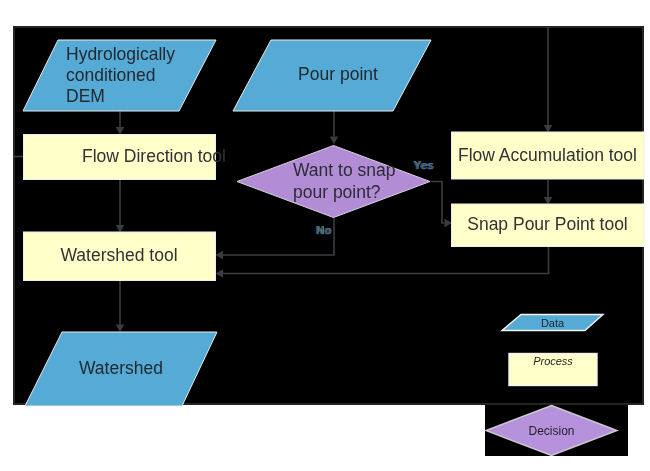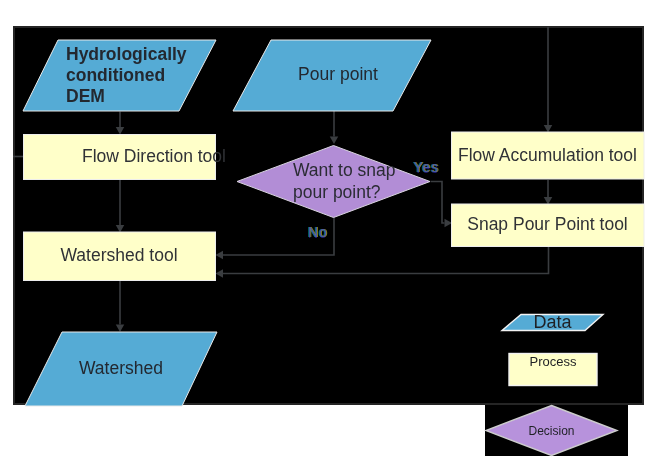--- a/index.html
+++ b/index.html
@@ -37,21 +37,21 @@
     font-size: 17.5px;
     color: #232830;
     line-height: 21.3px;
     white-space: pre-line;
   }
   .lbl.on-yellow { color: #303236; }
   .lbl.on-purple { color: #2b2c34; }
   .lbl.left { justify-content: flex-start; text-align: left; }
   .edge-lbl {
     position: absolute;
-    font-size: 14px;
+    font-size: 11px;
     color: #4f58a8;
     text-shadow: 1px 0 0 rgba(170,170,30,0.75), -1px 0 0 rgba(0,160,170,0.65), 0 1px 0 rgba(50,50,190,0.6);
     letter-spacing: 0.8px;
   }
   .legend-lbl {
     position: absolute;
     display: flex;
     align-items: center;
     justify-content: center;
     text-align: center;
@@ -106,39 +106,39 @@
       <rect x="23.5" y="232" width="192" height="48.5"></rect>
     </g>
 
     <polygon points="333.5,145.5 430,181.5 333.5,217.5 237,181.5" fill="#b28dd6" stroke="#d9d4e0" stroke-width="1"></polygon>
 
     <polygon points="521,314.5 603,314.5 585,330.5 502,330.5" fill="#55abd5" stroke="#f2f2f2" stroke-width="1.4"></polygon>
     <rect x="509" y="353.5" width="88" height="32" fill="#ffffc9" stroke="#f2f2f2" stroke-width="1.4"></rect>
     <polygon points="551.5,405.5 617,430.5 551.5,455.5 486,430.5" fill="#b792dc" stroke="#cccccc" stroke-width="1.4"></polygon>
   </svg>
 
-  <div class="lbl left" style="left:23px; top:40px; width:193px; height:71px; padding-left:43px; box-sizing:border-box;font-weight:bold;">Hydrologically
+  <div class="lbl left" style="left:23px; top:40px; width:193px; height:71px; padding-left:43px; box-sizing:border-box;">Hydrologically
 conditioned
 DEM</div>
 
   <div class="lbl" style="left:239px; top:40px; width:198px; height:70px;">Pour point</div>
 
   <div class="lbl on-yellow" style="left:23px; top:134px; width:192px; height:45px;padding-left:35px;">Flow Direction tool</div>
 
   <div class="lbl on-yellow" style="left:451px; top:132px; width:193px; height:47px; ">Flow Accumulation tool</div>
 
   <div class="lbl on-yellow" style="left:451px; top:204px; width:193px; height:42px;">Snap Pour Point tool</div>
 
   <div class="lbl on-yellow" style="left:23px; top:232px; width:192px; height:48px;">Watershed tool</div>
 
   <div class="lbl" style="left:25px; top:332px; width:192px; height:74px;">Watershed</div>
 
   <div class="lbl on-purple left" style="left:237px; top:145px; width:193px; height:72px; padding-left:56px; box-sizing:border-box; line-height:22.5px;">Want to snap
 pour point?</div>
 
   <span class="edge-lbl" style="left:413.5px; top:158.5px;">Yes</span>
-  <span class="edge-lbl" style="left:308px; top:224px;">No</span>
+  <span class="edge-lbl" style="left:316px; top:224px;">No</span>
 
-  <div class="legend-lbl" style="left:502px; top:314.5px; width:101px; height:16px; font-size:18px;">Data</div>
-  <div class="legend-lbl" style="left:509px; top:353.5px; width:88px; height:15px; font-size:13px;">Process</div>
+  <div class="legend-lbl" style="left:502px; top:314.5px; width:101px; height:16px; font-size:11px;">Data</div>
+  <div class="legend-lbl" style="left:509px; top:353.5px; width:88px; height:15px; font-size:11px;font-style:italic;">Process</div>
   <div class="legend-lbl" style="left:486px; top:405.5px; width:131px; height:50px; font-size:12px;">Decision</div>
 
 </div>
 
 </body></html>

